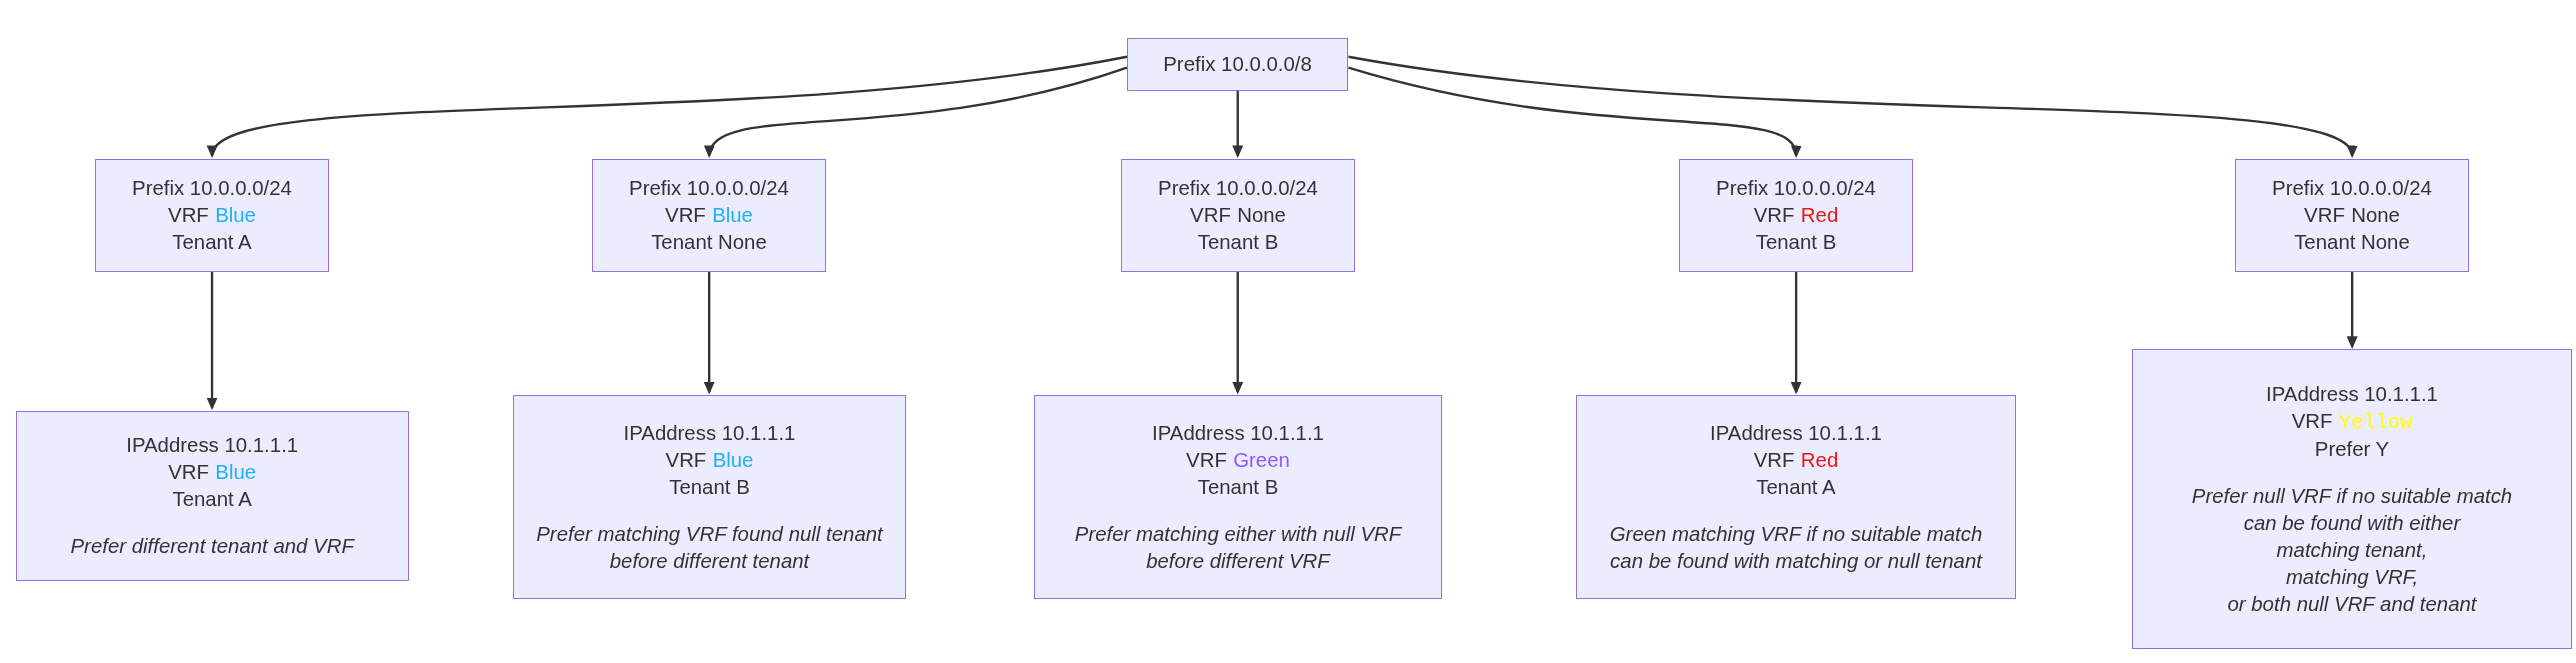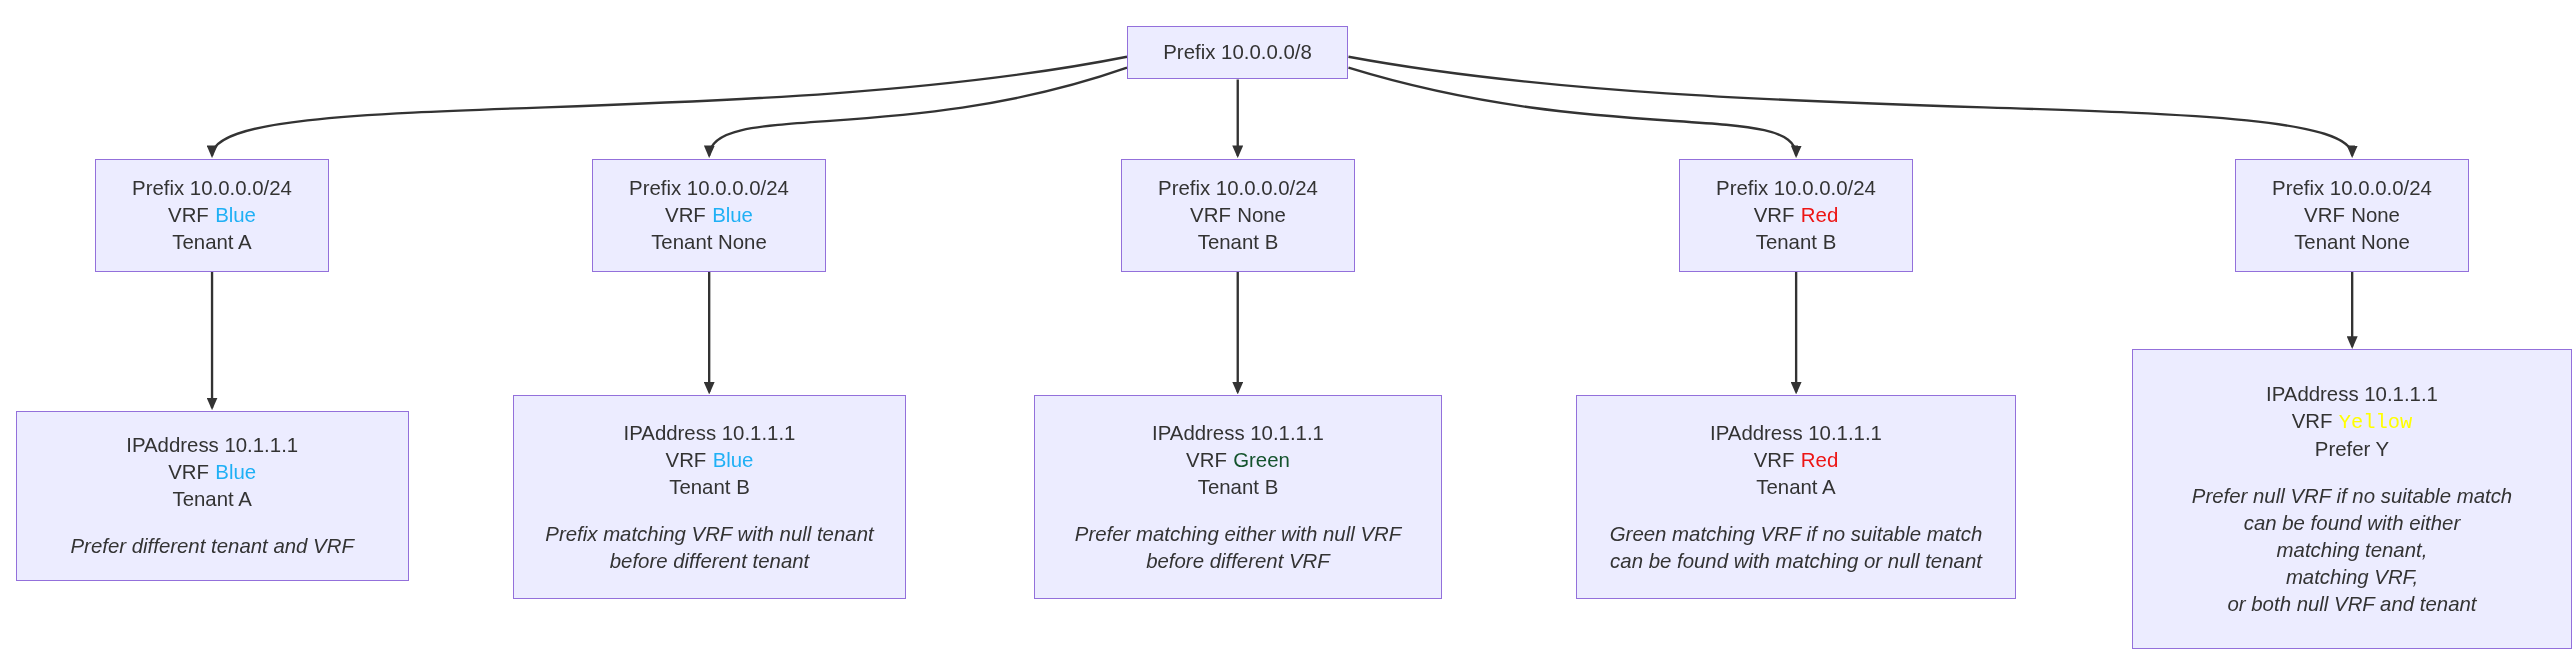--- a/index.html
+++ b/index.html
@@ -35,21 +35,21 @@
     <path class="edge" marker-end="url(#arrow)" d="M1576,101 L1576,198"></path>
     <path class="edge" marker-end="url(#arrow)" d="M1717,86 C2042,186 2288,128 2287,198"></path>
     <path class="edge" marker-end="url(#arrow)" d="M1717,72 C2235,168 2996,108 2995,198"></path>
     <path class="edge" marker-end="url(#arrow)" d="M270,346 L270,519"></path>
     <path class="edge" marker-end="url(#arrow)" d="M903,346 L903,499"></path>
     <path class="edge" marker-end="url(#arrow)" d="M1576,346 L1576,499"></path>
     <path class="edge" marker-end="url(#arrow)" d="M2287,346 L2287,499"></path>
     <path class="edge" marker-end="url(#arrow)" d="M2995,346 L2995,441"></path>
   </svg>
 
-  <div class="node" style="left:1127px;top:26px;width:221px;height:53px;">
+  <div class="node" style="left:1127px;top:38px;width:221px;height:53px;">
     <div class="line">Prefix 10.0.0.0/8</div>
   </div>
 
   <div class="node" style="left:95px;top:159px;width:234px;height:113px;">
     <div class="line">Prefix 10.0.0.0/24</div>
     <div class="line"><span class="vrf-label">VRF</span><span style="color: rgb(31, 176, 245);">Blue</span></div>
     <div class="line">Tenant A</div>
   </div>
   <div class="node" style="left:15.7px;top:411px;width:393px;height:170px;">
     <div class="line">IPAddress 10.1.1.1</div>
@@ -60,32 +60,32 @@
 
   <div class="node" style="left:592px;top:159px;width:234px;height:113px;">
     <div class="line">Prefix 10.0.0.0/24</div>
     <div class="line"><span class="vrf-label">VRF</span><span style="color: rgb(31, 176, 245);">Blue</span></div>
     <div class="line">Tenant None</div>
   </div>
   <div class="node" style="left:513px;top:395px;width:393px;height:204px;">
     <div class="line">IPAddress 10.1.1.1</div>
     <div class="line"><span class="vrf-label">VRF</span><span style="color: rgb(31, 176, 245);">Blue</span></div>
     <div class="line">Tenant B</div>
-    <div class="note">Prefix matching VRF with null tenant
+    <div class="note">Prefer matching VRF found null tenant
 before different tenant</div>
   </div>
 
   <div class="node" style="left:1121px;top:159px;width:234px;height:113px;">
     <div class="line">Prefix 10.0.0.0/24</div>
     <div class="line"><span class="vrf-label">VRF</span><span style="color: rgb(51, 51, 51);">None</span></div>
     <div class="line">Tenant B</div>
   </div>
   <div class="node" style="left:1034px;top:395px;width:408px;height:204px;">
     <div class="line">IPAddress 10.1.1.1</div>
-    <div class="line"><span class="vrf-label">VRF</span><span style="color: #14532d;">Green</span></div>
+    <div class="line"><span class="vrf-label">VRF</span><span style="color: #8b5cf6;">Green</span></div>
     <div class="line">Tenant B</div>
     <div class="note">Prefer matching either with null VRF
 before different VRF</div>
   </div>
 
   <div class="node" style="left:1679px;top:159px;width:234px;height:113px;">
     <div class="line">Prefix 10.0.0.0/24</div>
     <div class="line"><span class="vrf-label">VRF</span><span style="color: rgb(237, 21, 21);">Red</span></div>
     <div class="line">Tenant B</div>
   </div>

